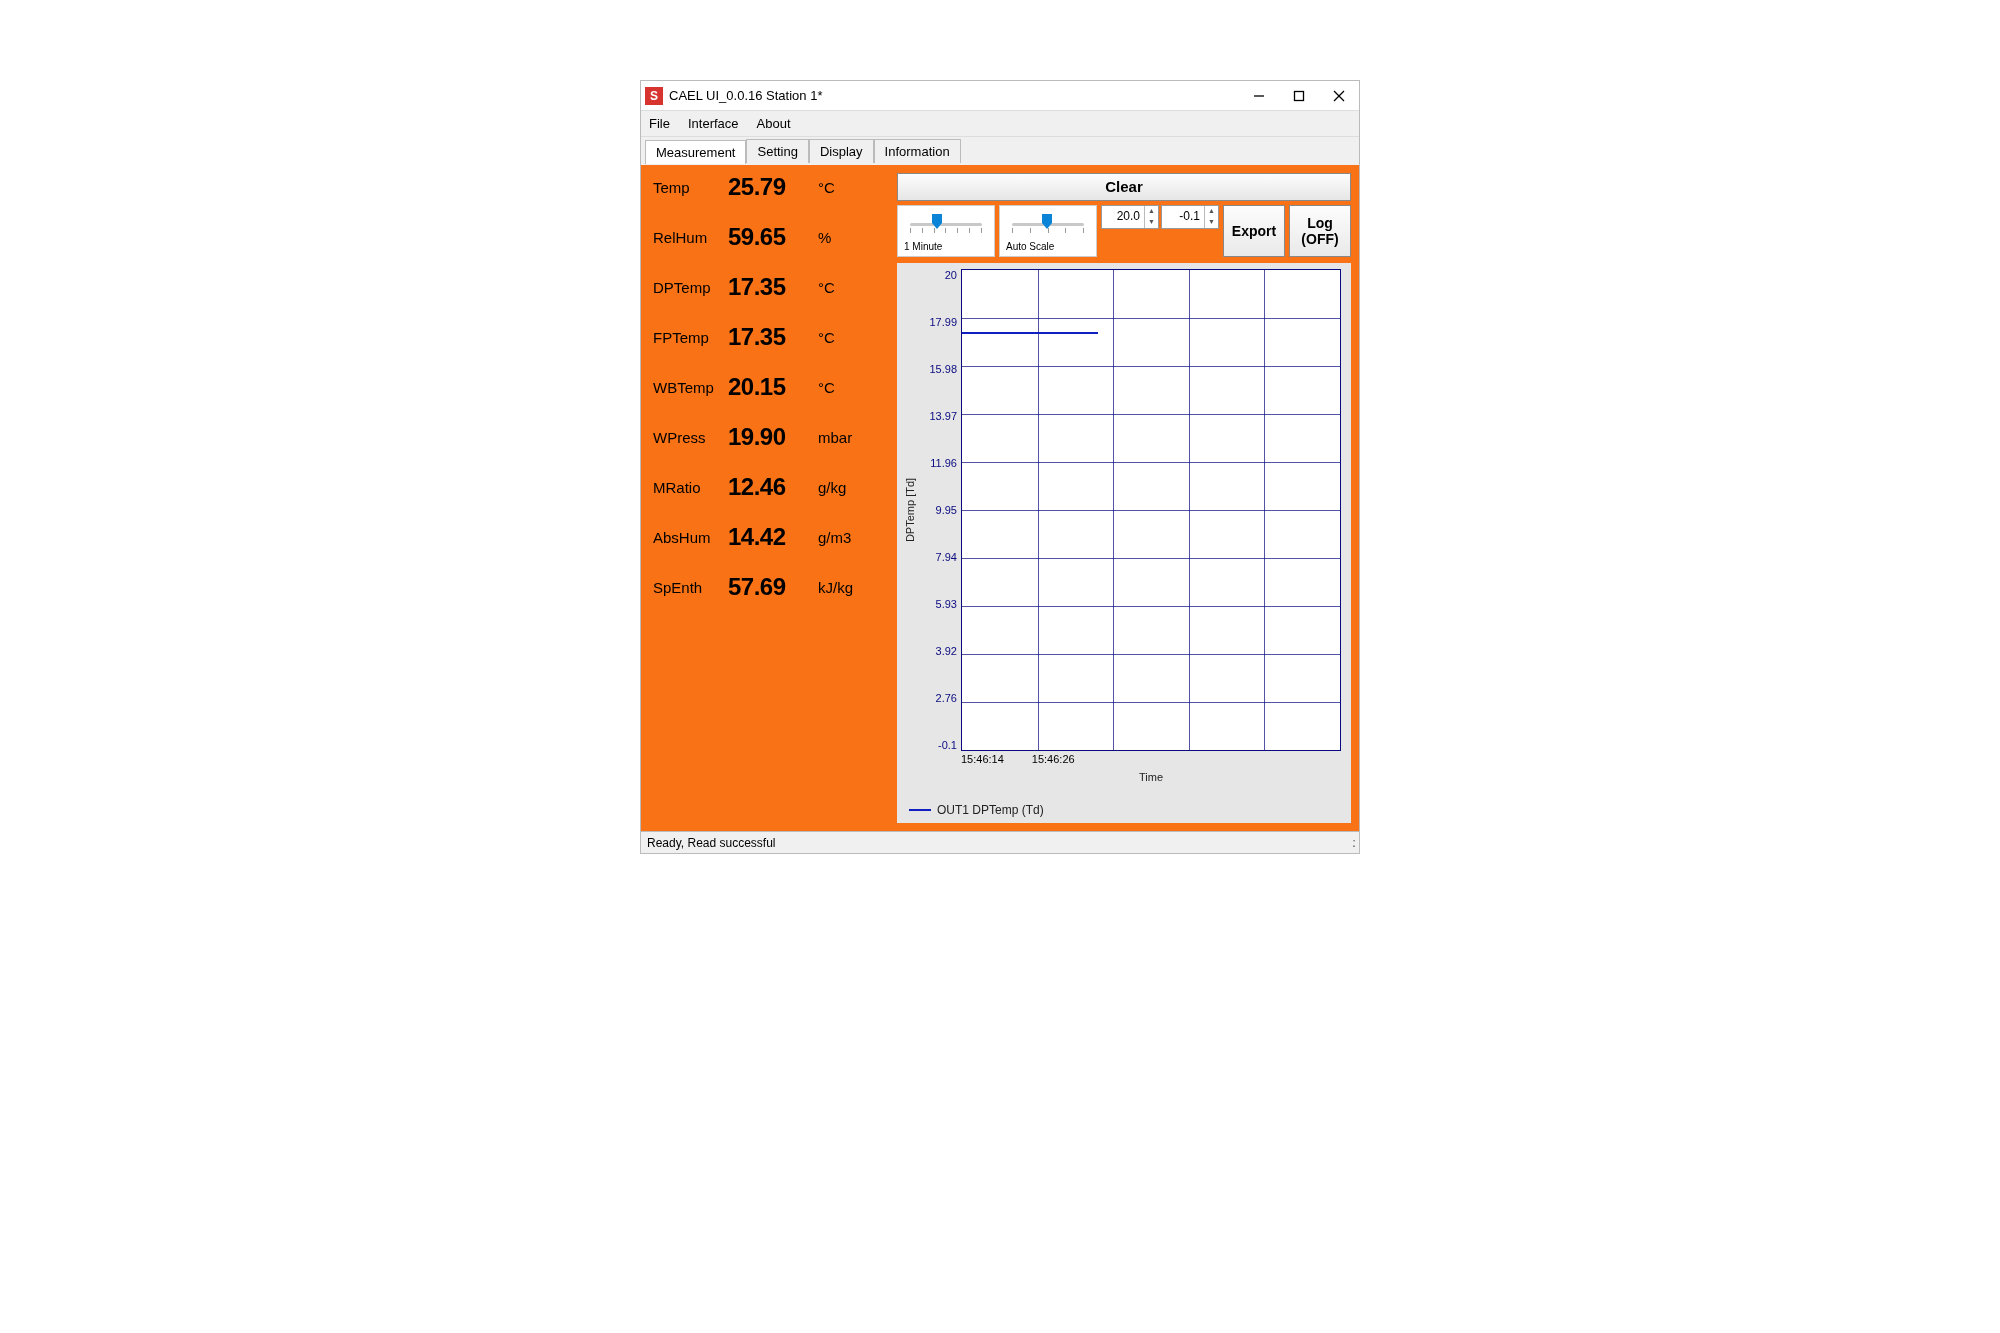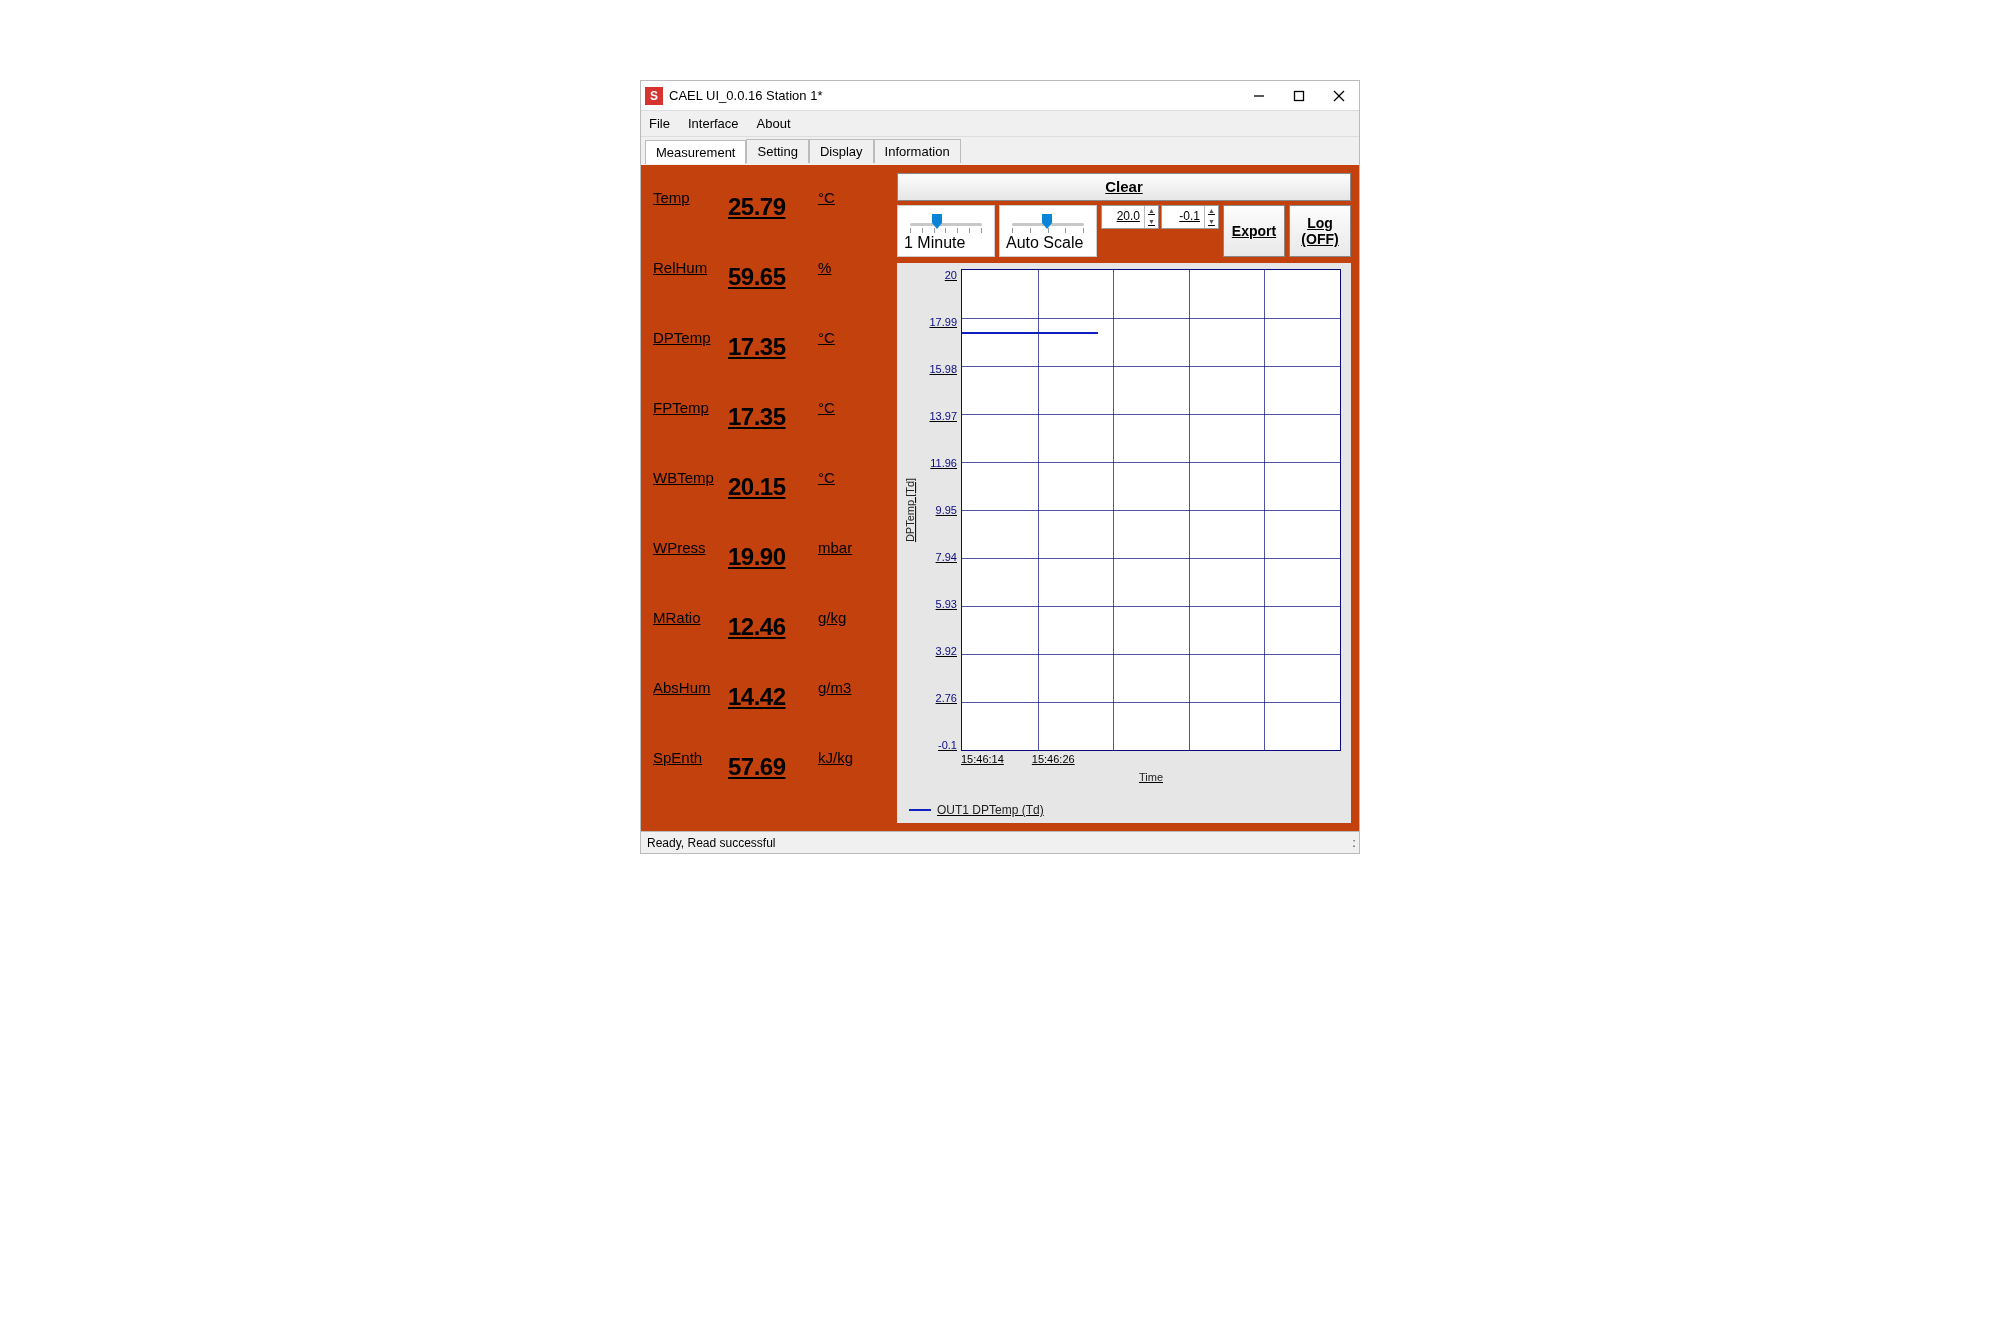--- a/index.html
+++ b/index.html
@@ -71,35 +71,34 @@
     margin-right: 0;
   }
   .tabbar .tab.active {
     background: #fff;
     border-top: 1px solid #bbb;
     position: relative;
     top: 1px;
   }
   .content {
     display: flex;
-    background: #c2410c;
+    background: #f97316;
     min-height: 560px;
-    text-decoration: underline;
   }
   .left-panel {
     width: 260px;
     padding: 8px 8px 8px 12px;
   }
   .meas-row {
     display: flex;
     align-items: center;
     margin-bottom: 22px;
   }
   .meas-label { width: 75px; font-size: 15px; }
-  .meas-value { width: 90px; font-size: 24px; font-weight: 800; letter-spacing:-0.5px;margin-top:20px; }
+  .meas-value { width: 90px; font-size: 24px; font-weight: 800; letter-spacing:-0.5px; }
   .meas-unit { width: 55px; font-size: 15px; }
   .right-panel {
     flex: 1;
     padding: 8px 8px 8px 0;
     display: flex;
     flex-direction: column;
   }
   .clear-btn {
     height: 28px;
     background: linear-gradient(#fdfdfd,#e6e6e6);
@@ -134,21 +133,21 @@
     background:#c8c8c8; border-radius:2px;
   }
   .slider-ticks { position:absolute; left:8px; right:8px; top:12px; height:6px; display:flex; justify-content:space-between; }
   .slider-ticks span { width:1px; height:5px; background:#999; }
   .slider-thumb {
     position: absolute; top: -2px;
     width: 14px; height: 16px;
   }
   .slider-thumb svg { display:block; }
   .slider-label {
-    position: absolute; left: 6px; bottom: 4px; font-size: 16px;
+    position: absolute; left: 6px; bottom: 4px; font-size: 10px;
   }
   .spin-col {
     display: flex; gap: 2px;
   }
   .spinner {
     width: 58px; height: 24px; display:flex;
     border:1px solid #999; background:#fff; font-size:12px;
   }
   .spinner .sp-val { flex:1; padding:3px 4px; text-align:right; }
   .spinner .sp-btns { width:14px; display:flex; flex-direction:column; border-left:1px solid #bbb;}

